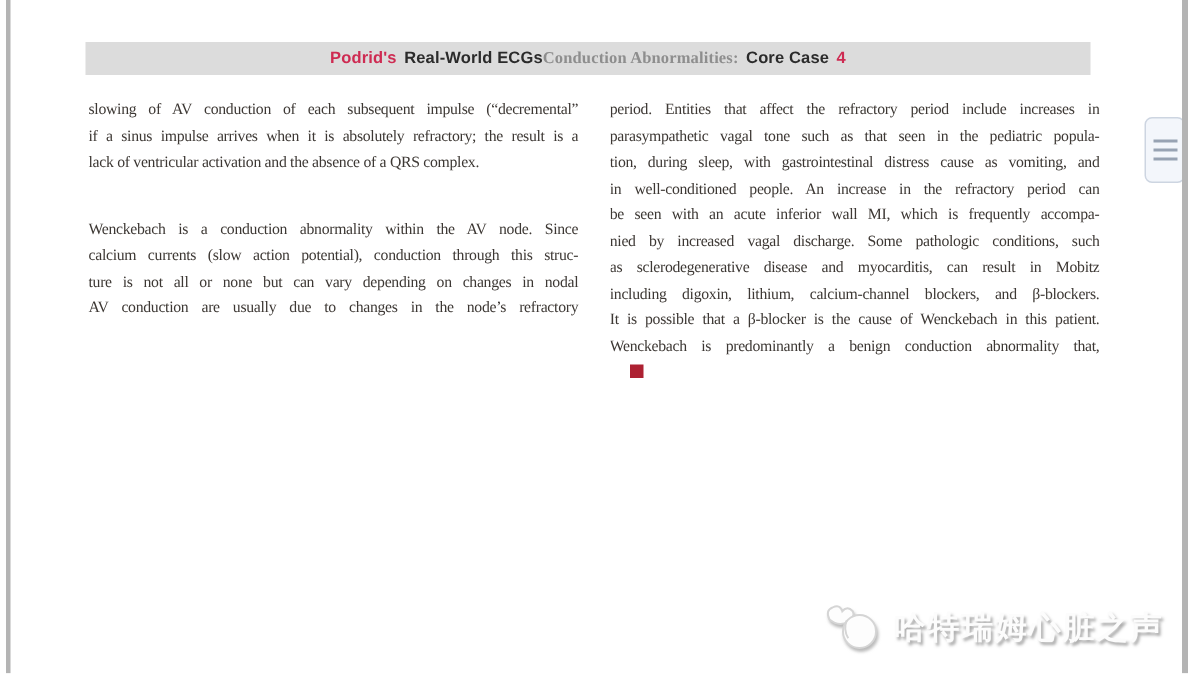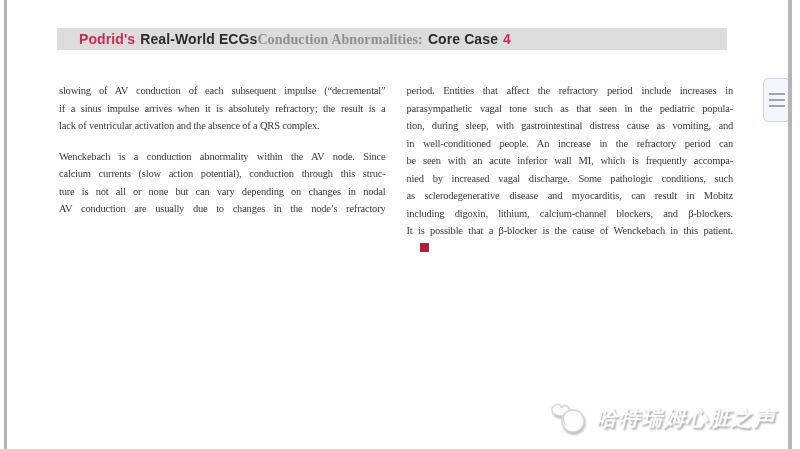--- a/index.html
+++ b/index.html
@@ -10,40 +10,40 @@
   }
   
   .frame-border { position:absolute; top:0; height:449px; background:var(--border-gray,#b4b4b4); z-index:30; }
   .frame-border.left  { left:4px;  width:3px; }
   .frame-border.right { left:788px; width:4px; }
 
   
   .header-bar {
     position:absolute; left:57px; top:28px; width:670px; height:22px;
     background:var(--header-bg,#dcdcdc);
-    display:flex; justify-content:flex-start; align-items:center;
-    padding:0 22px; font-weight:bold; font-size:14px; letter-spacing:0.1px;
+    display:flex; justify-content:center; align-items:center;
+    padding:0 22px; font-weight:bold; font-size:11px; letter-spacing:0.1px;
     font-family:"Liberation Sans", sans-serif;
   }
   .brand-red   { color:var(--accent-red,#ce2b52); }
   .brand-rest  { color:var(--header-text-dark,#2b2b2b); margin-left:5px; }
   .section-lbl { color:var(--header-text-gray,#8e8e8e);font-family:Liberation Serif, serif; }
   .case-lbl    { color:var(--header-text-dark,#2b2b2b); margin-left:5px; }
   .case-num    { color:var(--accent-red,#ce2b52); margin-left:5px; }
 
   
   .columns {
-    position:absolute; left:59px; top:82px; width:674px;
+    position:absolute; left:59px; top:65px; width:674px;
     display:flex; gap:21px;
     font-family:"Liberation Serif", "DejaVu Serif", serif;
     font-size:10.5px; letter-spacing:-0.2px;
     color:var(--body-text,#3d3834);
   }
   .col { flex:1; min-width:0; }
-  .para + .para { margin-top:13px; }
+  .para + .para { margin-top:27px; }
   .line {
     height:17.5px; line-height:17.5px; overflow:hidden;
     text-align:justify; text-align-last:justify;
   }
   .endleft .line:last-child, .line-final { text-align-last:left; }
   .endmark {
     display:inline-block; width:9px; height:9px; margin-left:13px;
     background:var(--endmark-red,#ad2132); vertical-align:baseline;
     position:relative; top:0.5px;
   }
@@ -62,21 +62,20 @@
     position:absolute; right:24px; bottom:15px;
     display:flex; align-items:center; gap:9px; z-index:10;
   }
   .watermark-logo { filter:drop-shadow(1.5px 2px 1px rgba(150,150,150,0.65)); }
   .watermark-text {
     font-family:"Liberation Sans", sans-serif;
     font-size:21px; font-weight:bold; letter-spacing:1.5px;
     color:var(--watermark-text,#fcfcfc);
     text-shadow:1.5px 2px 2px rgba(135,135,135,0.7);
     white-space:nowrap;
-    font-style:italic;
   }
 </style>
 </head>
 <body>
 
 <div class="screen">
 
   <div class="frame-border left"></div>
   <div class="frame-border right"></div>
 
@@ -107,20 +106,21 @@
       <div class="para">
           <div class="line">period. Entities that affect the refractory period include increases in</div>
           <div class="line">parasympathetic vagal tone such as that seen in the pediatric popula-</div>
           <div class="line">tion, during sleep, with gastrointestinal distress cause as vomiting, and</div>
           <div class="line">in well-conditioned people. An increase in the refractory period can</div>
           <div class="line">be seen with an acute inferior wall MI, which is frequently accompa-</div>
           <div class="line">nied by increased vagal discharge. Some pathologic conditions, such</div>
           <div class="line">as sclerodegenerative disease and myocarditis, can result in Mobitz</div>
           <div class="line">including digoxin, lithium, calcium-channel blockers, and β-blockers.</div>
           <div class="line">It is possible that a β-blocker is the cause of Wenckebach in this patient.</div>
+          <div class="line">Wenckebach is predominantly a benign conduction abnormality that,</div>
         </div>
       <div class="line line-final">
         <span class="endmark"></span>
       </div>
     </div>
   </div>
 
   <div class="scroll-handle">
     <div class="grip-line"></div>
     <div class="grip-line"></div>

